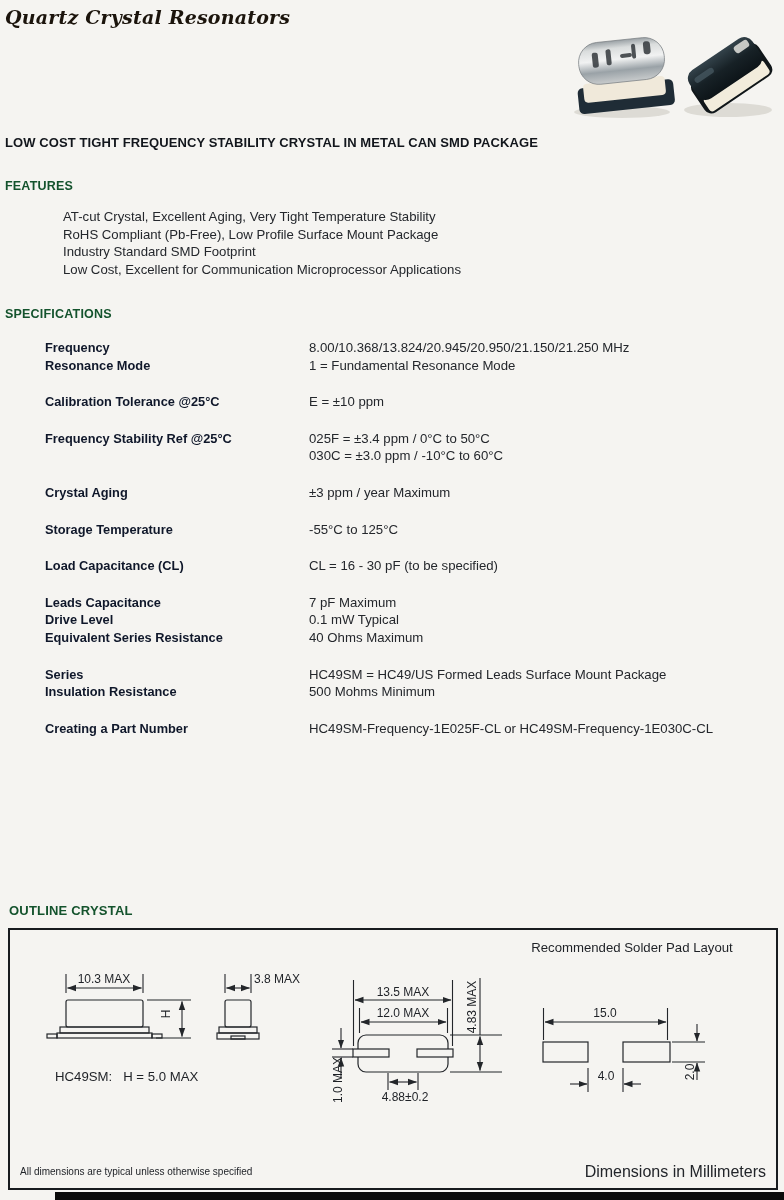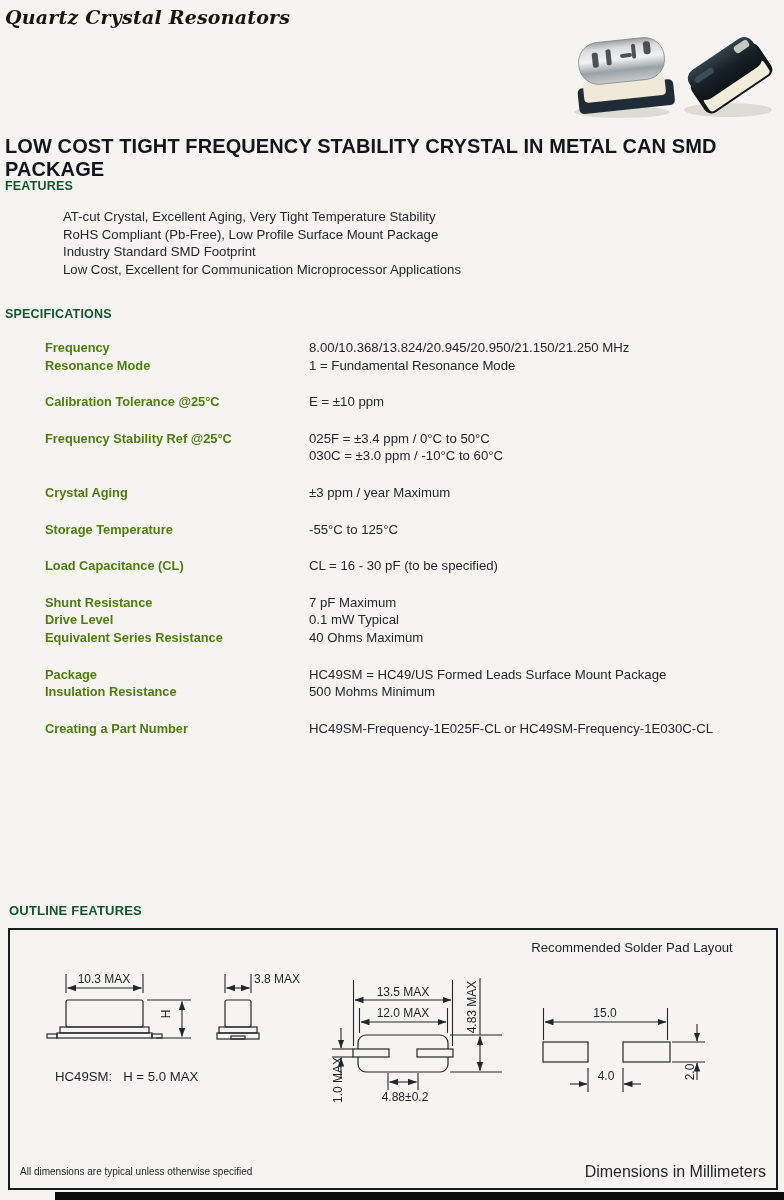--- a/index.html
+++ b/index.html
@@ -8,40 +8,40 @@
     background:#f5f4f1;overflow:hidden;
     font-family:"Liberation Sans",sans-serif;color:#23262b;
   }
   .brand{
     position:absolute;left:5px;top:6px;
     font-family:"DejaVu Serif",serif;font-style:italic;font-weight:bold;
     font-size:19px;color:#1b140c;letter-spacing:.2px;
   }
   .doc-title{
     position:absolute;left:5px;top:135px;width:760px;
-    font-size:20px;font-weight:bold;color:#12161c;letter-spacing:.1px;
+    font-size:13px;font-weight:bold;color:#12161c;letter-spacing:.1px;
   }
   .section-heading{
     position:absolute;left:5px;
     font-size:12.5px;font-weight:bold;color:#14532d;letter-spacing:.2px;
   }
   #features-heading{top:179px;}
   #specs-heading{top:307px;}
   #outline-heading{left:9px;top:903px;font-size:13px;}
   .features-list{
     position:absolute;left:63px;top:208px;
     font-size:13.2px;line-height:17.6px;color:#24272c;
   }
   .specs{
     position:absolute;left:5px;top:339px;width:772px;
     font-size:13.2px;line-height:17.6px;
   }
   .spec-group{margin-bottom:19px;}
   .spec-row{display:flex;}
-  .spec-label{width:264px;flex:none;font-weight:bold;font-size:12.8px;color:#4d7c0f;padding-left:40px;}
+  .spec-label{width:264px;flex:none;font-weight:bold;font-size:12.8px;color:#0f172a;padding-left:40px;}
   .spec-value{flex:1;color:#24272c;}
   .photos{position:absolute;left:570px;top:26px;width:214px;height:94px;}
   .outline-box{
     position:absolute;left:8px;top:928px;width:770px;height:262px;
     border:2px solid #181b1f;box-sizing:border-box;
   }
   .outline-box svg{position:absolute;left:0;top:0;}
   .footnote-left{
     position:absolute;left:10px;top:236px;
     font-size:10px;color:#22252a;
@@ -157,51 +157,51 @@
         </div>
       </div>
       <div class="spec-group">
         <div class="spec-row">
           <div class="spec-label">Load Capacitance (CL)</div>
           <div class="spec-value">CL = 16 - 30 pF (to be specified)</div>
         </div>
       </div>
       <div class="spec-group">
         <div class="spec-row">
-          <div class="spec-label">Shunt Resistance</div>
+          <div class="spec-label">Leads Capacitance</div>
           <div class="spec-value">7 pF Maximum</div>
         </div>
         <div class="spec-row">
           <div class="spec-label">Drive Level</div>
           <div class="spec-value">0.1 mW Typical</div>
         </div>
         <div class="spec-row">
           <div class="spec-label">Equivalent Series Resistance</div>
           <div class="spec-value">40 Ohms Maximum</div>
         </div>
       </div>
       <div class="spec-group">
         <div class="spec-row">
-          <div class="spec-label">Package</div>
+          <div class="spec-label">Series</div>
           <div class="spec-value">HC49SM = HC49/US Formed Leads Surface Mount Package</div>
         </div>
         <div class="spec-row">
           <div class="spec-label">Insulation Resistance</div>
           <div class="spec-value">500 Mohms Minimum</div>
         </div>
       </div>
       <div class="spec-group">
         <div class="spec-row">
           <div class="spec-label">Creating a Part Number</div>
           <div class="spec-value">HC49SM-Frequency-1E025F-CL or HC49SM-Frequency-1E030C-CL</div>
         </div>
       </div>
     </div>
 
-  <div class="section-heading" id="outline-heading">OUTLINE FEATURES</div>
+  <div class="section-heading" id="outline-heading">OUTLINE CRYSTAL</div>
 
   <div class="outline-box">
     <svg width="766" height="256" viewBox="0 0 766 256">
       <defs>
         <marker id="arw" markerUnits="userSpaceOnUse" markerWidth="9" markerHeight="8" viewBox="0 0 9 8" refX="8.5" refY="4" orient="auto-start-reverse">
           <path d="M0,0.8 L9,4 L0,7.2 Z" fill="#23262a"></path>
         </marker>
       </defs>
 
       <g>

